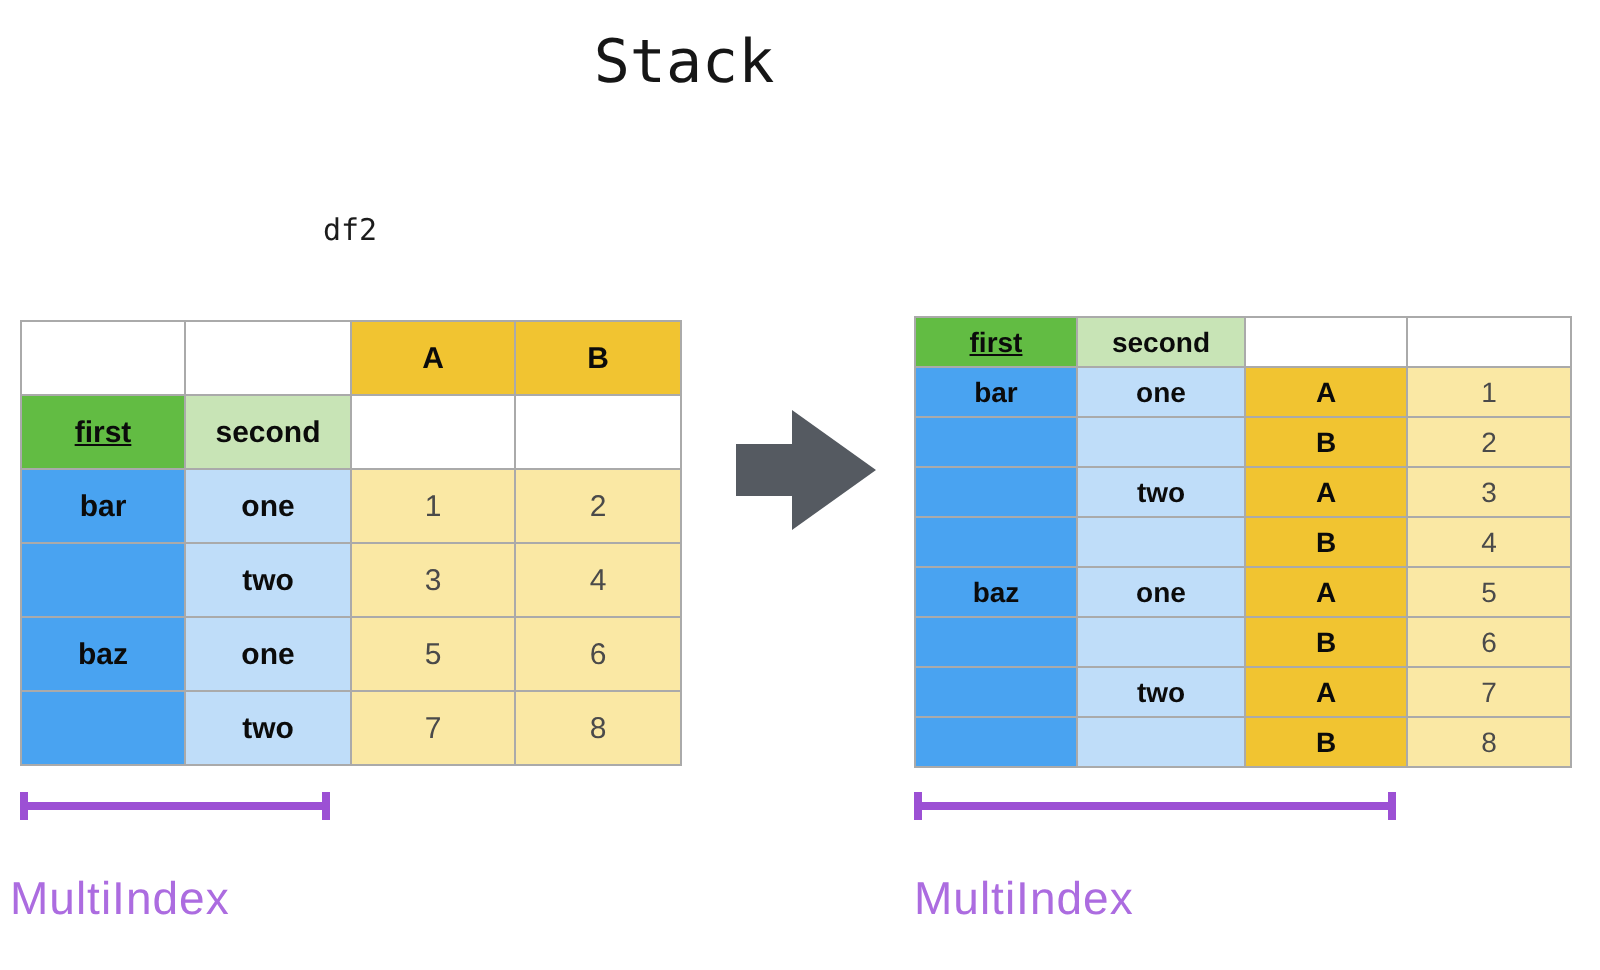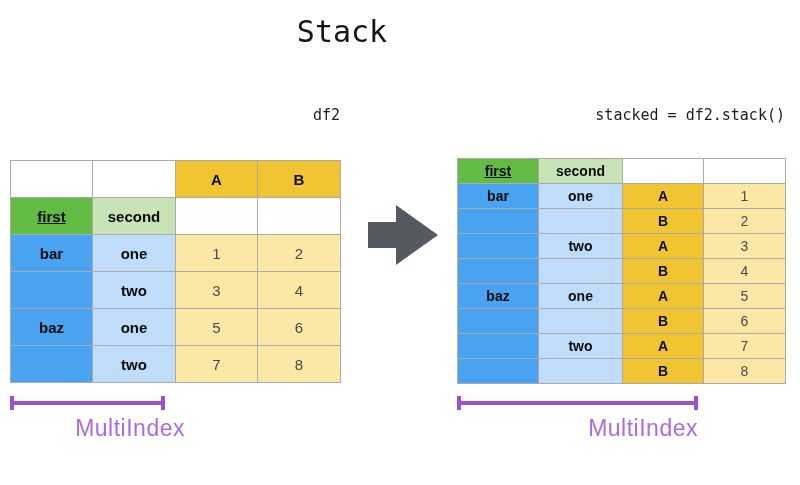--- a/index.html
+++ b/index.html
@@ -2,21 +2,21 @@
 <html style="--gold: #F1C431; --light-yellow: #FAE8A4; --green: #62BC43; --light-green: #C8E4B6; --blue: #49A3F1; --light-blue: #BFDDF9; --purple: #9C50D4; --purple-text: #AC6CE0; --arrow: #555A61; --grid: #AAAAAA;"><head>
 <meta charset="utf-8">
 <style>
   html,body{margin:0;padding:0;background:#fff;}
   .stage{position:relative;width:800px;height:485px;background:#ffffff;overflow:hidden;
          font-family:"Liberation Sans",sans-serif;}
 
   .title{position:absolute;top:14px;left:0;width:684px;text-align:center;
          font-family:"DejaVu Sans Mono",monospace;font-size:30px;color:#161616;}
 
-  .caption{position:absolute;top:106px;text-align:right;
+  .caption{position:absolute;top:106px;text-align:center;
            font-family:"DejaVu Sans Mono",monospace;font-size:15px;color:#1c1c1c;}
   .caption.left{left:10px;width:330px;}
   .caption.right{left:457px;width:328px;}
 
   table.grid{border-collapse:collapse;table-layout:fixed;position:absolute;}
   table.grid td{border:1px solid var(--grid,#aaaaaa);text-align:center;vertical-align:middle;
                 padding:0;overflow:hidden;}
   #left-table{left:10px;top:160px;width:330px;}
   #left-table td{height:36px;font-size:15px;}
   #right-table{left:457px;top:158px;width:328px;}
@@ -35,36 +35,35 @@
   .bracket{position:absolute;top:396px;height:14px;}
   .bracket .bar{position:absolute;left:0;top:5px;width:100%;height:4px;
                 background:var(--purple,#9C50D4);}
   .bracket .cap{position:absolute;top:0;width:4px;height:14px;
                 background:var(--purple,#9C50D4);}
   .bracket .cap.l{left:0;}
   .bracket .cap.r{right:0;}
   #bracket-left{left:10px;width:155px;}
   #bracket-right{left:457px;width:241px;}
 
-  .mi-label{position:absolute;top:415px;text-align:right;font-size:23px;
+  .mi-label{position:absolute;top:436px;text-align:left;font-size:23px;
             color:var(--purple-text,#AC6CE0);letter-spacing:0.5px;}
   #mi-label-left{left:5px;width:180px;}
   #mi-label-right{left:457px;width:241px;}
 
   .arrow{position:absolute;left:368px;top:205px;width:70px;height:60px;}
 </style>
 </head>
 <body>
 
 <div class="stage">
 
   <div class="title">Stack</div>
 
   <div class="caption left">df2</div>
-  <div class="caption right">stacked = df2.stack()</div>
 
   <table class="grid" id="left-table">
     <colgroup>
         <col style="width:82px">
         <col style="width:83px">
         <col style="width:82px">
         <col style="width:83px">
       </colgroup>
     <tbody>
         <tr>

